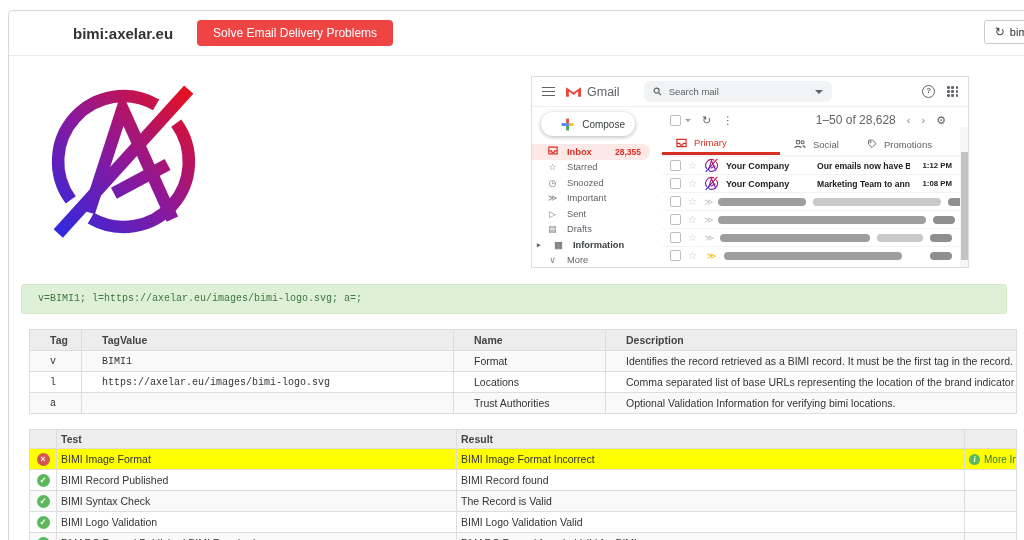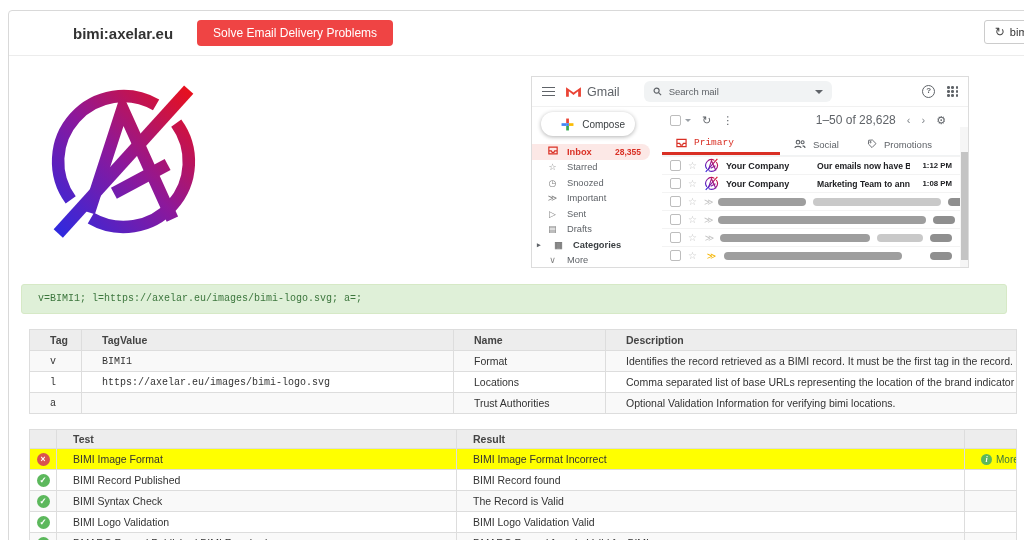--- a/index.html
+++ b/index.html
@@ -68,21 +68,21 @@
   .tinycaret { border-left:3px solid transparent; border-right:3px solid transparent;
     border-top:3.5px solid #9aa0a6; width:0; height:0; margin-left:-7px; }
   .gt-ic { font-size:11px; color:#5f6368; }
   .gpag { margin-left:auto; font-size:12px; color:#5f6368; }
   .gnav { font-size:11px; color:#80868b; }
   .ggear { font-size:11px; color:#5f6368; margin-right:6px; }
 
   .gtabs { height:23px; display:flex; border-bottom:1px solid #f1f3f4; }
   .gtab { display:flex; align-items:center; gap:7px; font-size:9.5px;
     color:#5f6368; padding:0 14px; }
-  .gtab.sel { color:#d93025; border-bottom:3px solid #d93025; width:118px;font-family:Liberation Mono, monospace; }
+  .gtab.sel { color:#d93025; border-bottom:3px solid #d93025; width:118px; }
 
   .grow { height:18px; display:flex; align-items:center;
     border-top:1px solid #f3f3f3; padding:0 16px 0 8px; gap:7px; }
   .gstar { color:#c4c4c4; font-size:10px; line-height:1; }
   .gmark { color:#c4c4c4; font-size:9px; width:13px; text-align:center; letter-spacing:-2px; }
   .gmark.orange { color:#f4b400; }
   .avatar { width:15px; height:15px; flex:none; }
   .gsender { font-weight:bold; color:#202124; font-size:9px; width:84px;
     white-space:nowrap; overflow:hidden; flex:none; }
   .gsubj { font-weight:bold; color:#202124; font-size:8.6px; flex:1;
@@ -103,21 +103,21 @@
 
   
   table { border-collapse:collapse; font-size:10.5px; color:#333;
     margin:15px 32px 0 20px; width:988px; table-layout:fixed; }
   th, td { border:1px solid #ddd; padding:4px 9px; text-align:left;
     vertical-align:middle; overflow:hidden; white-space:nowrap; }
   thead th { background:#ededed; font-weight:bold; color:#444; }
   tbody tr:nth-child(odd) td { background:#f9f9f9; }
   tbody tr:nth-child(even) td { background:#fff; }
   .tags-table td, .tags-table th { height:21px;padding-left:20px; }
-  .results-table td, .results-table th { height:19px; padding:3px 16px; }
+  .results-table td, .results-table th { height:19px; padding:3px 4px; }
   .mono { font-family:"Liberation Mono", monospace; font-size:10px; }
 
   .col-tag { width:52px; } .col-tagvalue { width:372px; } .col-name { width:152px; }
   .col-status { width:27px; } .col-test { width:400px; } .col-result { width:508px; }
 
   tbody tr.row-fail td { background:#ffff00; }
   .sicon { width:13px; height:13px; border-radius:50%; color:#fff; font-size:8.5px;
     line-height:13px; text-align:center; display:inline-block; font-weight:bold; }
   .sicon.fail { background:#d9534f; }
   .sicon.pass { background:#5cb85c; }
@@ -238,21 +238,21 @@
             <span class="gic">▷</span>
             <span>Sent</span>
           </div>
           <div class="gitem">
             <span class="gic">▤</span>
             <span>Drafts</span>
           </div>
           <div class="gitem boldi">
             <span class="gexp">▸</span>
             <span class="gic">▦</span>
-            <span>Categories</span>
+            <span>Information</span>
           </div>
           <div class="gitem">
             <span class="gic">∨</span>
             <span>More</span>
           </div>
         </div>
 
         <div class="gmain">
           <div class="gtoolbar">
             <span class="gcheck"></span>

